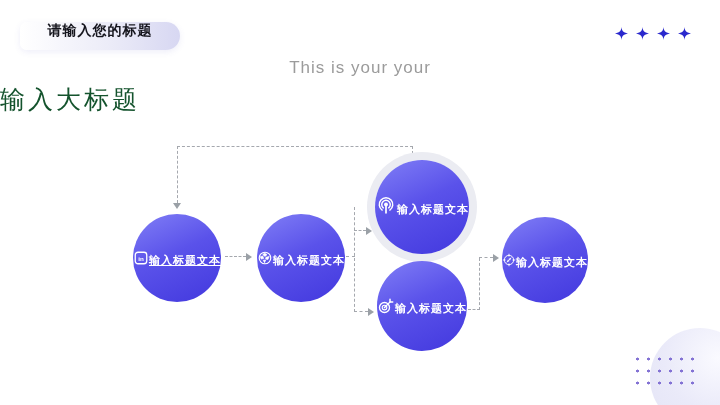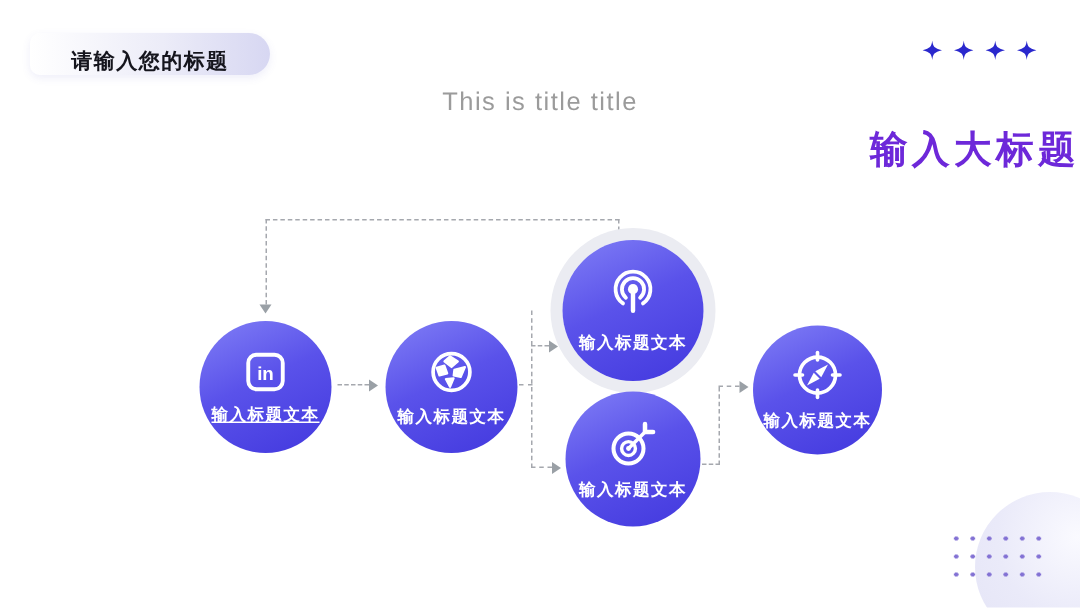--- a/index.html
+++ b/index.html
@@ -3,43 +3,43 @@
 <meta charset="utf-8">
 <style>
   html,body{margin:0;padding:0;}
   body{
     width:720px;height:405px;position:relative;overflow:hidden;
     background:#ffffff;font-family:"Liberation Sans","DejaVu Sans",sans-serif;
   }
   
   .badge{
     position:absolute;left:20px;top:22px;height:28px;min-width:128px;
-    display:flex;align-items:flex-end;justify-content:center;padding:0 16px;
+    display:flex;align-items:flex-start;justify-content:center;padding:0 16px;
     border-radius:8px 16px 16px 8px;
     background:linear-gradient(90deg,#ffffff 0%,#ececf8 55%,#d7d7f2 100%);
     box-shadow:0 2px 6px rgba(90,90,200,0.10);
     font-size:14px;font-weight:bold;color:#15151d;letter-spacing:1px;
   }
   
   .sparkles{position:absolute;left:615px;top:27px;display:flex;gap:8px;}
   .sparkles svg{display:block;}
   
   .subtitle{
     position:absolute;left:0;top:58px;width:100%;text-align:center;
     font-size:17px;color:#9b9b9b;letter-spacing:1px;
   }
   .big-title{
-    position:absolute;left:0;top:83px;width:100%;text-align:right;
-    font-size:25px;font-weight:bold;color:#6d28d9;letter-spacing:3px;
+    position:absolute;left:0;top:83px;width:100%;text-align:left;
+    font-size:25px;font-weight:normal;color:#14532d;letter-spacing:3px;
   }
   
   .node{
     position:absolute;border-radius:50%;
     background:linear-gradient(155deg,#817ff6 0%,#5a52ea 45%,#4238de 100%);
-    display:flex;flex-direction:column;align-items:center;justify-content:center;
+    display:flex;flex-direction:row;align-items:center;justify-content:space-between;
     color:#fff;
   }
   .node-label{font-size:11px;font-weight:bold;margin-top:5px;letter-spacing:1px;white-space:nowrap;}
   #node-1{left:133px;top:214px;width:88px;height:88px;text-decoration:underline;}
   #node-2{left:257px;top:214px;width:88px;height:88px;}
   #node-3{left:375px;top:160px;width:94px;height:94px;box-shadow:0 0 0 8px #ebecf2;}
   #node-4{left:377px;top:261px;width:90px;height:90px;}
   #node-5{left:502px;top:217px;width:86px;height:86px;}
   .node svg{display:block;}
   
@@ -93,21 +93,21 @@
       <path d="M8 0 C8.6 5 9.6 6.3 16 8 C9.6 9.7 8.6 11 8 16 C7.4 11 6.4 9.7 0 8 C6.4 6.3 7.4 5 8 0 Z" fill="#2a28cd"></path>
     </svg>
   <svg width="13" height="13" viewBox="0 0 16 16">
       <path d="M8 0 C8.6 5 9.6 6.3 16 8 C9.6 9.7 8.6 11 8 16 C7.4 11 6.4 9.7 0 8 C6.4 6.3 7.4 5 8 0 Z" fill="#2a28cd"></path>
     </svg>
   <svg width="13" height="13" viewBox="0 0 16 16">
       <path d="M8 0 C8.6 5 9.6 6.3 16 8 C9.6 9.7 8.6 11 8 16 C7.4 11 6.4 9.7 0 8 C6.4 6.3 7.4 5 8 0 Z" fill="#2a28cd"></path>
     </svg>
 </div>
 
-<div class="subtitle">This is title title</div>
+<div class="subtitle">This is your your</div>
 <div class="big-title">输入大标题</div>
 
 <div class="dash-h" id="seg-loop-h"></div>
 <div class="dash-v" id="seg-loop-vl"></div>
 <div class="dash-v" id="seg-loop-vr"></div>
 <div class="arr-d" id="arr-loop"></div>
 <div class="dash-h" id="seg-12"></div>
 <div class="arr-r" id="arr-12"></div>
 <div class="dash-h" id="seg-2stub"></div>
 <div class="dash-v" id="seg-trunk1"></div>

